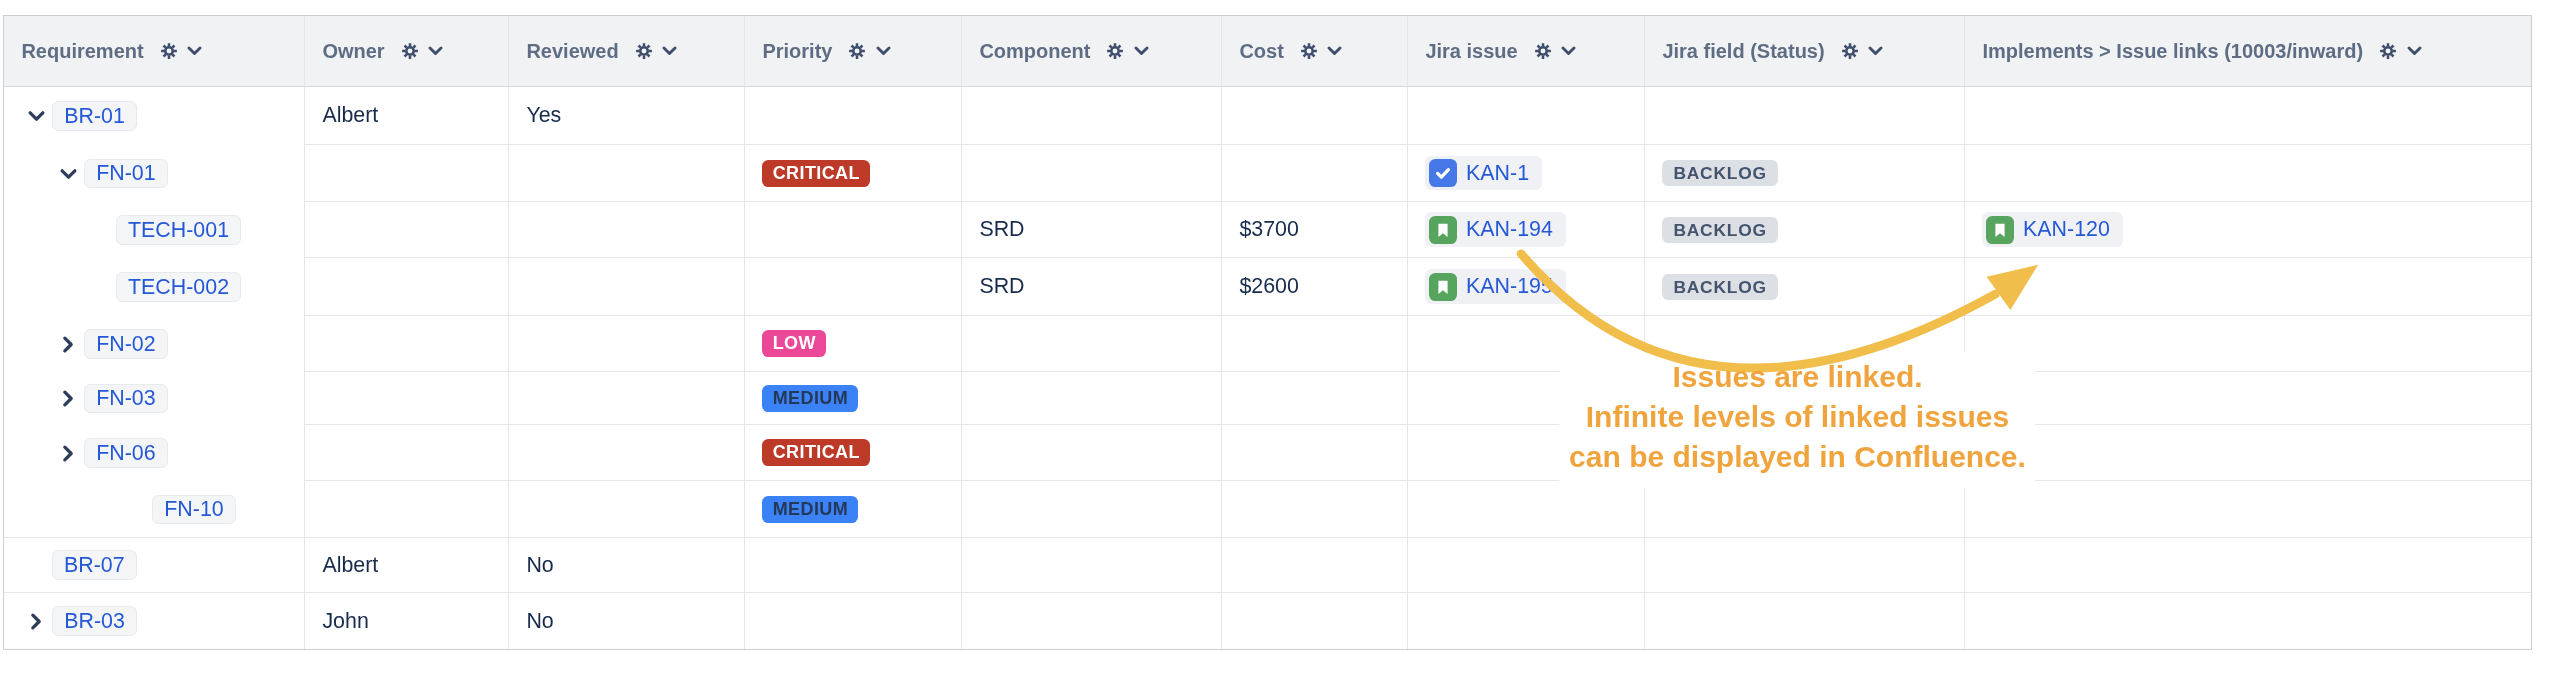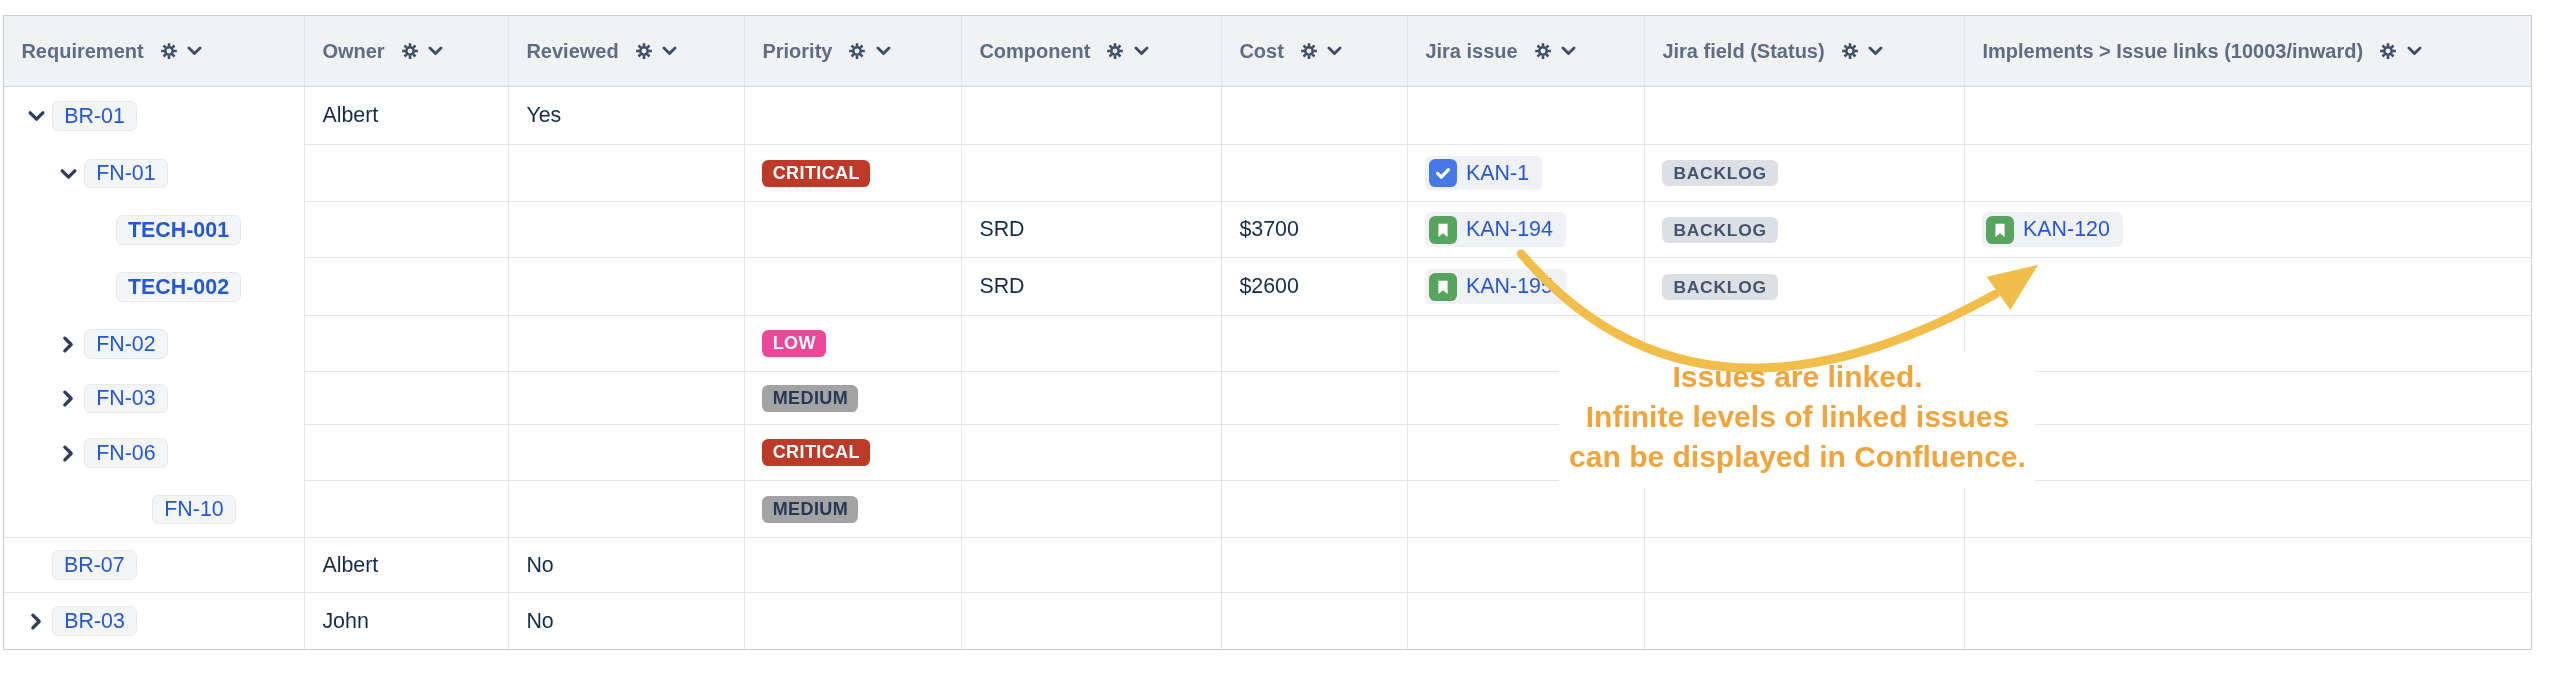--- a/index.html
+++ b/index.html
@@ -30,31 +30,31 @@
   .treerow:nth-child(3){height:56px;}
   .treerow:nth-child(4){height:58px;}
   .treerow:nth-child(5){height:56px;}
   .treerow:nth-child(6){height:53px;}
   .treerow:nth-child(7){height:56px;}
   .treerow:nth-child(8){height:57px;justify-content:center;}
   .lv0{padding-left:22px;}
   .lv0n{padding-left:48px;}
   .lv1{padding-left:54px;}
   .lv1n{padding-left:80px;}
-  .lv2{padding-left:112px;font-weight:bold;}
+  .lv2{padding-left:112px;}
   .tog{width:20.6px;margin-right:5.6px;display:flex;align-items:center;justify-content:center;flex:none;}
   .reqbadge{display:inline-block;background:#F4F5F7;border:1.6px solid #E7E9ED;border-radius:6.3px;
             padding:1.6px 11px;color:#2458D6;font-size:21.4px;line-height:24.6px;white-space:nowrap;}
 
   
   .pri{display:inline-block;border-radius:6.3px;padding:4px 10.3px;font-size:18px;font-weight:700;
        letter-spacing:0.4px;color:#fff;line-height:19px;}
   .pri.critical{background:#BE3A28;}
   .pri.low{background:#ec4899;}
-  .pri.medium{background:#a3a3a3;color:#253858;}
+  .pri.medium{background:#3b82f6;color:#253858;}
   .status{display:inline-block;background:#DCDFE4;color:#44546F;border-radius:6.3px;
           padding:4px 11px;font-size:17.4px;font-weight:700;letter-spacing:0.8px;line-height:18px;}
   .chip{display:inline-flex;align-items:center;background:#F0F1F5;border-radius:6.3px;
         padding:3.2px 12.7px 3.2px 4px;gap:8.7px;}
   .chip .lbl{color:#2458D6;font-size:21.4px;white-space:nowrap;}
   .iticon{width:28px;height:28px;border-radius:6.3px;display:flex;align-items:center;justify-content:center;flex:none;}
   .iticon.task{background:#4678E8;}
   .iticon.story{background:#57A45F;}
 
   

